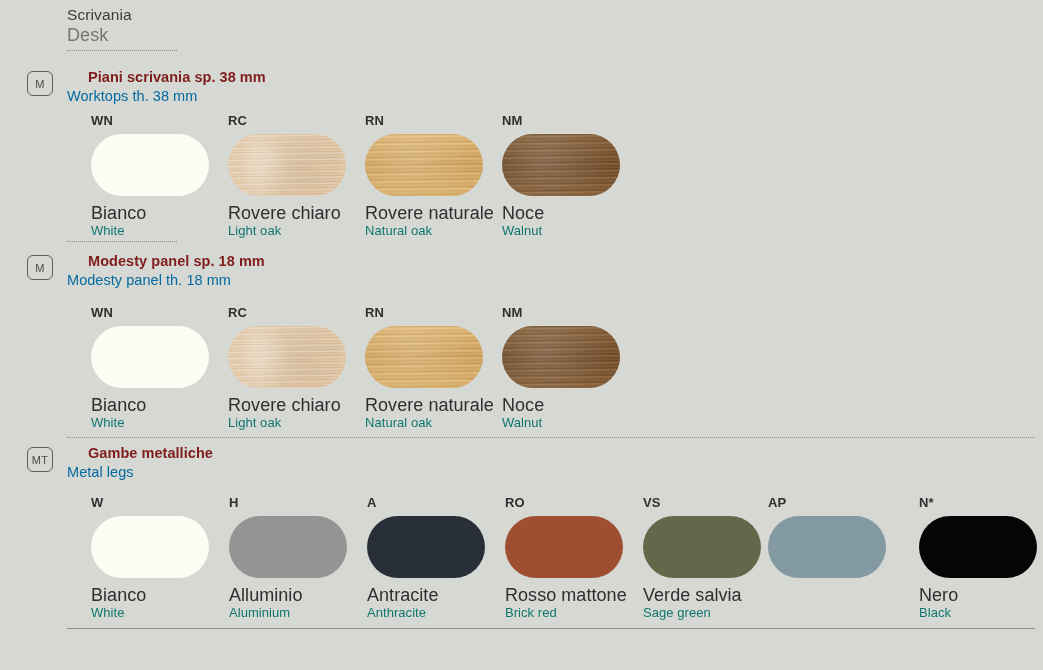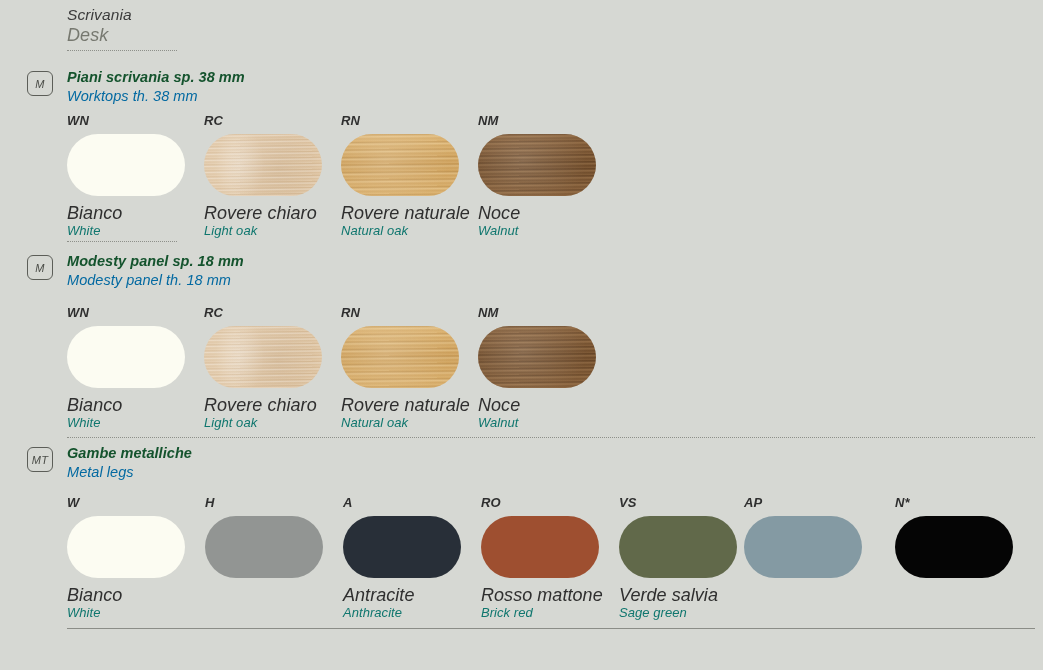--- a/index.html
+++ b/index.html
@@ -11,21 +11,20 @@
     height: 670px;
     background: #d6d8d3;
     font-family: "Liberation Sans", sans-serif;
     color: #3a3a3a;
     overflow: hidden;
   }
   .page {
     position: relative;
     width: 1043px;
     height: 554px;
-    font-style: italic;
   }
 
   
   .title-block {
     position: absolute;
     left: 67px;
     top: 5px;
   }
   .title-it {
     font-size: 15.5px;
@@ -86,41 +85,43 @@
   }
   .sec-text {
     position: absolute;
     left: 40px;
     top: 0;
     white-space: nowrap;
   }
   .sec-it {
     font-size: 14.5px;
     font-weight: bold;
-    color: #14532d;
+    color: #7f1d1d;
     line-height: 19px;
     letter-spacing: .05px;
+    margin-left: 21px;
   }
   .sec-en {
     font-size: 14.5px;
     color: #0369a1;
     line-height: 19px;
     letter-spacing: .05px;
   }
 
   
   .swatch-row {
     position: absolute;
     left: 67px;
     width: 976px;
   }
   .swatch {
     position: absolute;
     top: 0;
     width: 118px;
+    margin-left: 24px;
   }
   .sw-code {
     font-size: 13px;
     font-weight: bold;
     color: #2f2f2f;
     line-height: 16px;
     margin-bottom: 5px;
     letter-spacing: .2px;
   }
   .sw-chip {
@@ -320,20 +321,24 @@
           <div class="sw-code">W</div>
           <div class="sw-chip" style="background: rgb(252, 252, 242);"></div>
           <div class="sw-names">
             <div class="sw-it">Bianco</div>
             <div class="sw-en">White</div>
           </div>
         </div>
         <div class="swatch" style="left: 138px;">
           <div class="sw-code">H</div>
           <div class="sw-chip" style="background: rgb(146, 149, 147);"></div>
+          <div class="sw-names">
+            <div class="sw-it">Alluminio</div>
+            <div class="sw-en">Aluminium</div>
+          </div>
         </div>
         <div class="swatch" style="left: 276px;">
           <div class="sw-code">A</div>
           <div class="sw-chip" style="background: rgb(40, 47, 56);"></div>
           <div class="sw-names">
             <div class="sw-it">Antracite</div>
             <div class="sw-en">Anthracite</div>
           </div>
         </div>
         <div class="swatch" style="left: 414px;">
@@ -352,18 +357,22 @@
             <div class="sw-en">Sage green</div>
           </div>
         </div>
         <div class="swatch" style="left: 677px;">
           <div class="sw-code">AP</div>
           <div class="sw-chip" style="background: rgb(132, 154, 163);"></div>
         </div>
         <div class="swatch" style="left: 828px;">
           <div class="sw-code">N*</div>
           <div class="sw-chip" style="background: rgb(5, 5, 5);"></div>
+          <div class="sw-names">
+            <div class="sw-it">Nero</div>
+            <div class="sw-en">Black</div>
+          </div>
         </div>
       </div>
     </div>
 
   <div class="solid-bottom" style="top:628px"></div>
 </div>
 
 </body></html>

